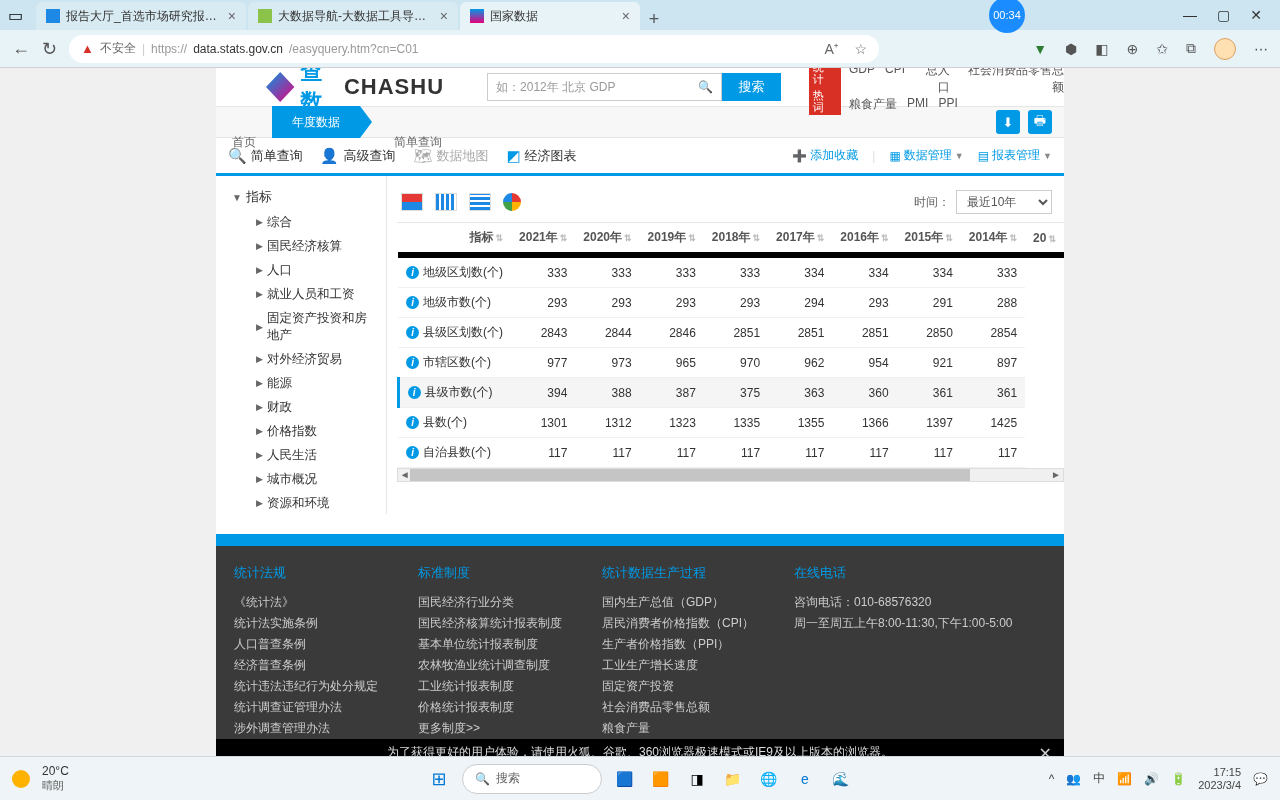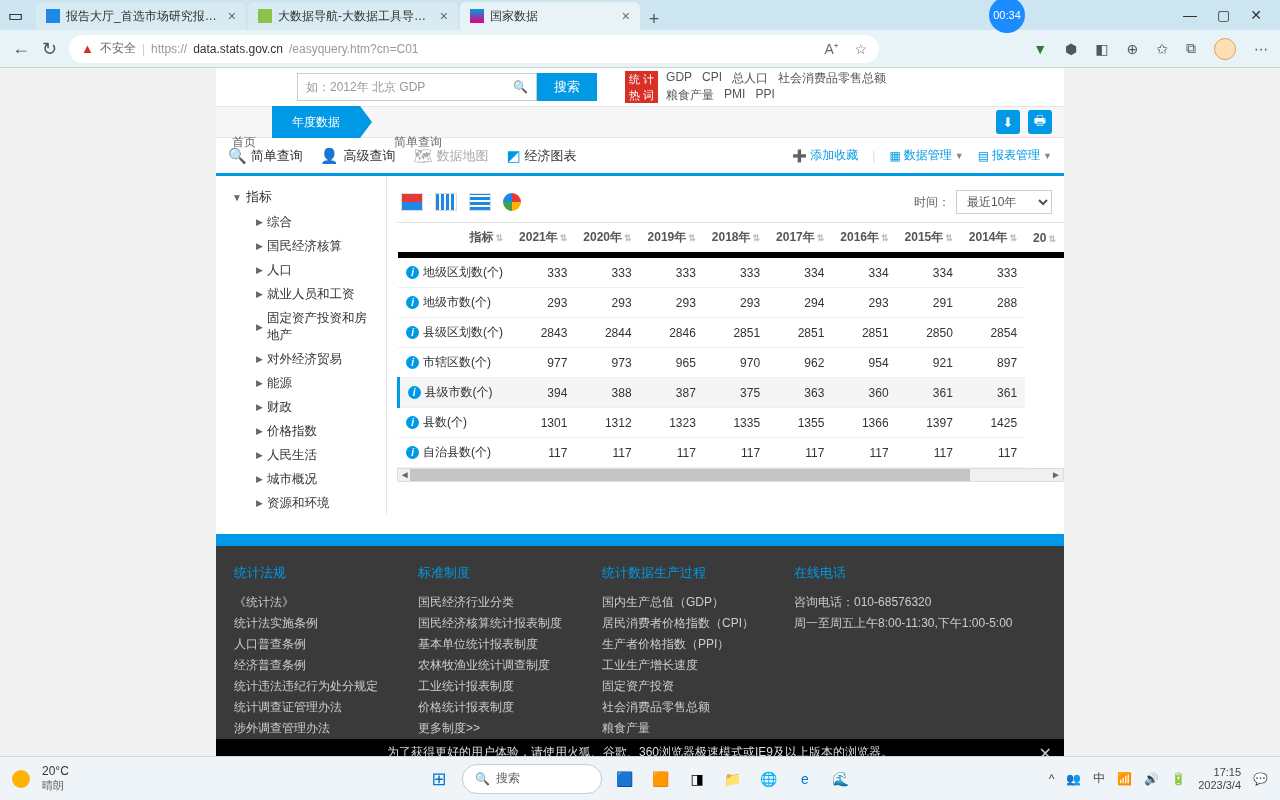--- a/index.html
+++ b/index.html
@@ -40,21 +40,21 @@
 
 .search-header { height: 38px; display: flex; align-items: center; background: #fff; padding-left: 50px; }
 .logo { font-weight: bold; font-size: 22px; letter-spacing: 1px; color: #333; margin-right: 12px; display: flex; align-items: center; }
 .logo-mark { width: 30px; height: 30px; background: linear-gradient(135deg, #0099e5, #e6007e); clip-path: polygon(50% 0%, 100% 50%, 50% 100%, 0% 50%); margin-right: 6px; }
 .logo-cn { color: #0099e5; }
 .search-box { height: 28px; border: 1px solid #ccc; width: 240px; padding: 0 8px; font-size: 12px; color: #999; display: flex; align-items: center; position: relative; margin-left: 31px; }
 .search-box .mag { position: absolute; right: 8px; color: #aaa; }
 .search-btn { height: 28px; width: 60px; background: #0099e5; color: #fff; font-size: 13px; display: flex; align-items: center; justify-content: center; }
 .hot-block { margin-left: 28px; display: flex; align-items: center; }
 .hot-label { background: #d93025; color: #fff; font-size: 11px; padding: 2px 4px; line-height: 12px; }
-.hot-links { margin-left: 8px; font-size: 12px; color: #555; }
+.hot-links { margin-left: 8px; font-size: 12px; color: #555; text-align: right; }
 .hot-links .row { display: flex; gap: 10px; }
 
 
 .breadcrumb { height: 32px; background: #f7f7f7; display: flex; align-items: center; font-size: 12px; color: #666; border-top: 1px solid #e5e5e5; border-bottom: 1px solid #e5e5e5; }
 .bc-item { padding: 0 16px; margin-top: 40px; }
 .bc-active { background: #0099e5; color: #fff; height: 32px; display: flex; align-items: center; padding: 0 20px; position: relative; }
 .bc-active::after { content: ''; position: absolute; right: -12px; top: 0; border-left: 12px solid #0099e5; border-top: 16px solid transparent; border-bottom: 16px solid transparent; }
 .bc-right { margin-left: auto; display: flex; gap: 8px; padding-right: 12px; }
 .bc-icon { width: 24px; height: 24px; background: #0099e5; border-radius: 3px; display: flex; align-items: center; justify-content: center; color: #fff; font-size: 13px; }
 
@@ -180,20 +180,25 @@
     <span>⋯</span>
   </div>
 </div>
 
 <div class="blue-edge"></div>
 
 <div class="page">
 <div class="content">
 
   <div class="search-header">
+    <div class="logo">
+      <span class="logo-mark"></span>
+      <span class="logo-cn">查数</span>
+          <span>CHASHU</span>
+    </div>
     <div class="search-box">
       <span>如：2012年 北京 GDP</span>
       <span class="mag">🔍</span>
     </div>
     <div class="search-btn">搜索</div>
     <div class="hot-block">
       <div>
         <div class="hot-label">统 计</div>
         <div class="hot-label">热 词</div>
       </div>

